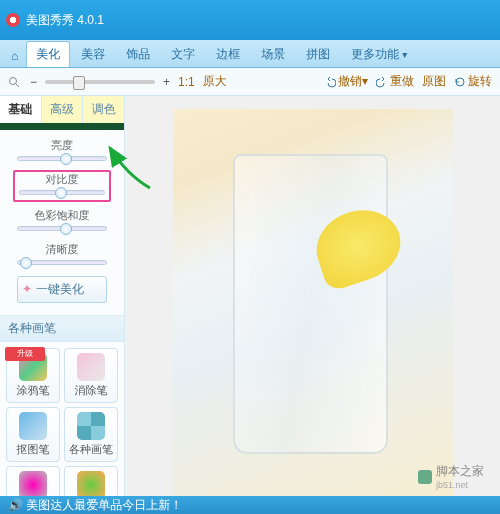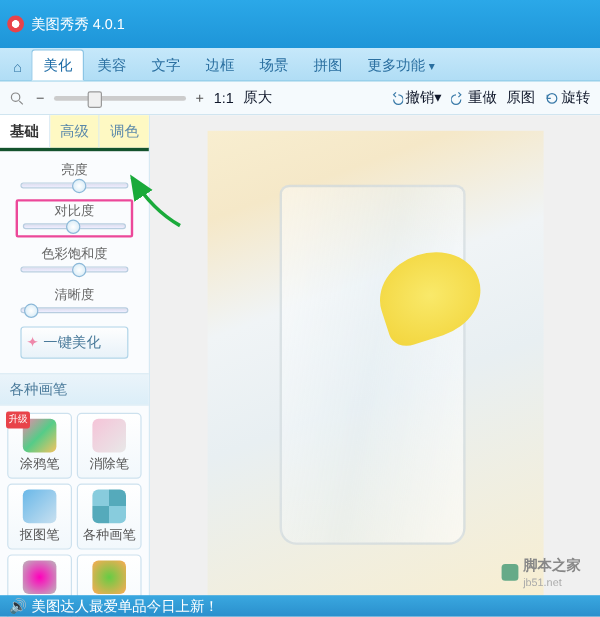--- a/index.html
+++ b/index.html
@@ -7,42 +7,42 @@
 .titlebar{height:40px;background:linear-gradient(#2ba8e8,#1e95d8);color:#fff;display:flex;align-items:center;padding:0 6px;gap:6px}
 .app-icon{width:14px;height:14px;background:radial-gradient(circle,#fff 30%,#e8434a 35%);border-radius:50%}
 .tabs{height:28px;background:linear-gradient(#c6e8fa,#b0ddf5);display:flex;align-items:flex-end;padding:0 4px;border-bottom:1px solid #6bb9e0}
 .tab{padding:4px 9px;color:#2a6fa0;cursor:pointer;border:1px solid transparent;border-bottom:none;margin-right:1px}
 .tab.home{padding:4px 6px}
 .tab.active{background:#fff;border-color:#8cc5e5;border-radius:3px 3px 0 0;color:#1a6aa5;font-weight:normal}
 .tab.more::after{content:"▾";margin-left:3px;font-size:10px}
 .toolbar{height:28px;background:#f5fafd;border-bottom:1px solid #d0e5f0;display:flex;align-items:center;padding:0 8px;gap:8px;color:#555}
 .zoom-slider{width:110px;height:4px;background:#ccc;border-radius:2px;position:relative}
 .zoom-slider::after{content:"";position:absolute;left:28px;top:-4px;width:10px;height:12px;background:#f0f0f0;border:1px solid #999;border-radius:2px}
-.tool-link{color:#0f172a;cursor:pointer}
+.tool-link{color:#a16207;cursor:pointer}
 .tool-ico{width:12px;height:12px;display:inline-block;vertical-align:middle;margin-right:2px}
 .main{display:flex;height:420px}
 .sidebar{width:125px;background:#fafcfe;border-right:1px solid #d7e9f3}
-.subtabs{display:flex;border-bottom:3px solid #14532d}
+.subtabs{display:flex;border-bottom:7px solid #14532d}
 .subtab{flex:1;text-align:center;padding:5px 0;background:#fef9c3;color:#5a88aa;border-right:1px solid #d7e9f3;cursor:pointer}
 .subtab:last-child{border-right:none}
 .subtab.active{background:#fff;color:#333;font-weight:bold}
 .sliders{padding:6px 13px}
 .slider-row{margin-bottom:4px;text-align:center;padding:2px}
 .slider-row.highlighted{border:2px solid #ec4899;border-radius:2px;padding:0 2px 2px}
 .slider-label{color:#666;font-size:11px}
 .slider-track{height:5px;background:linear-gradient(#dde,#eef);border:1px solid #b8cde0;border-radius:3px;position:relative;margin:3px 2px}
 .slider-thumb{position:absolute;top:-4px;width:12px;height:12px;background:radial-gradient(circle,#fff,#d0e8f5);border:1px solid #8bb8d8;border-radius:50%}
 .onekey-btn{margin:6px auto;display:block;width:90px;padding:4px;background:linear-gradient(#fefefe,#e8f2f9);border:1px solid #b0d4e8;border-radius:3px;color:#4a7a9a;cursor:pointer}
 .onekey-btn::before{content:"✦";color:#e8a;margin-right:4px}
 .section-header{background:linear-gradient(#eaf4fa,#dceef8);padding:4px 8px;color:#4a7a9a;font-weight:normal;border-top:1px solid #d7e9f3;border-bottom:1px solid #d7e9f3}
 .brush-grid{display:grid;grid-template-columns:1fr 1fr;gap:4px;padding:6px}
 .brush{background:linear-gradient(#fff,#f2f8fc);border:1px solid #cde1ee;border-radius:4px;text-align:center;padding:4px 2px;cursor:pointer;position:relative}
 .brush-icon{width:28px;height:28px;margin:0 auto 2px;border-radius:5px}
 .brush-label{font-size:11px;color:#555}
-.badge{position:absolute;top:-2px;width:20px;height:14px;font-size:8px;color:#fff;border-radius:2px;line-height:14px}
+.badge{position:absolute;top:-2px;width:40px;height:14px;font-size:8px;color:#fff;border-radius:2px;line-height:14px}
 .badge.up{left:-2px;background:#e8434a}
 .canvas{flex:1;background:#f0f0f0;display:flex;align-items:center;justify-content:center;position:relative}
 .photo{width:280px;height:395px;background:linear-gradient(160deg,#f8eed0 0%,#f5e8c8 15%,#f0f4f6 35%,#e8eff2 55%,#f8eed0 100%);position:relative;overflow:hidden}
 .glass{position:absolute;left:60px;top:45px;width:155px;height:300px;background:linear-gradient(100deg,rgba(255,255,255,0.5),rgba(230,240,245,0.4),rgba(255,255,255,0.6));border:2px solid rgba(200,210,215,0.6);border-radius:8px 8px 14px 14px}
 .lemon{position:absolute;right:-15px;top:55px;width:85px;height:70px;background:radial-gradient(ellipse,#f9e96a,#f2d43a);border-radius:50% 50% 50% 20%;transform:rotate(-18deg)}
 .arrow{position:absolute;left:102px;top:140px;width:55px;height:55px;pointer-events:none}
 .statusbar{position:absolute;bottom:0;left:0;right:0;height:18px;background:linear-gradient(#3aa8e0,#2a8fcc);color:#fff;display:flex;align-items:center;padding:4px 8px;font-size:11px;justify-content:space-between}
 .watermark{position:absolute;right:16px;bottom:24px;color:#888;font-size:13px;display:flex;align-items:center;gap:4px}
 .wm-ico{width:14px;height:14px;background:#6a8;border-radius:3px}
 </style>
@@ -51,20 +51,21 @@
 
 <div class="titlebar">
   <div class="app-icon"></div>
   <span>美图秀秀 4.0.1</span>
 </div>
 
 <div class="tabs">
   <div class="tab home">⌂</div>
   <div class="tab active">美化</div>
   <div class="tab">美容</div>
+  <div class="tab">饰品</div>
   <div class="tab">文字</div>
   <div class="tab">边框</div>
   <div class="tab">场景</div>
   <div class="tab">拼图</div>
   <div class="tab more">更多功能</div>
 </div>
 
 <div class="toolbar">
   <svg class="tool-ico" viewBox="0 0 12 12">
       <circle cx="5" cy="5" r="3.5" fill="none" stroke="#888"></circle>
@@ -171,20 +172,20 @@
       <marker id="ah" markerWidth="8" markerHeight="8" refX="6" refY="3" orient="auto">
         <path d="M0,0 L7,3 L0,6 Z" fill="#1aaa3a"></path>
       </marker>
     </defs>
     <path d="M48,48 Q25,35 8,8" stroke="#1aaa3a" stroke-width="3" fill="none" marker-end="url(#ah)"></path>
   </svg>
 
 <div class="watermark">
   <div class="wm-ico"></div>
   <div>
-    <div style="font-weight:bold">脚本之家</div>
+    <div style="font-weight:normal">脚本之家</div>
     <div style="font-size:9px;color:#aaa">jb51.net</div>
   </div>
 </div>
 
 <div class="statusbar">
   <span><span>🔊</span> <span>美图达人最爱单品今日上新！</span></span>
 </div>
 
 </body></html>

